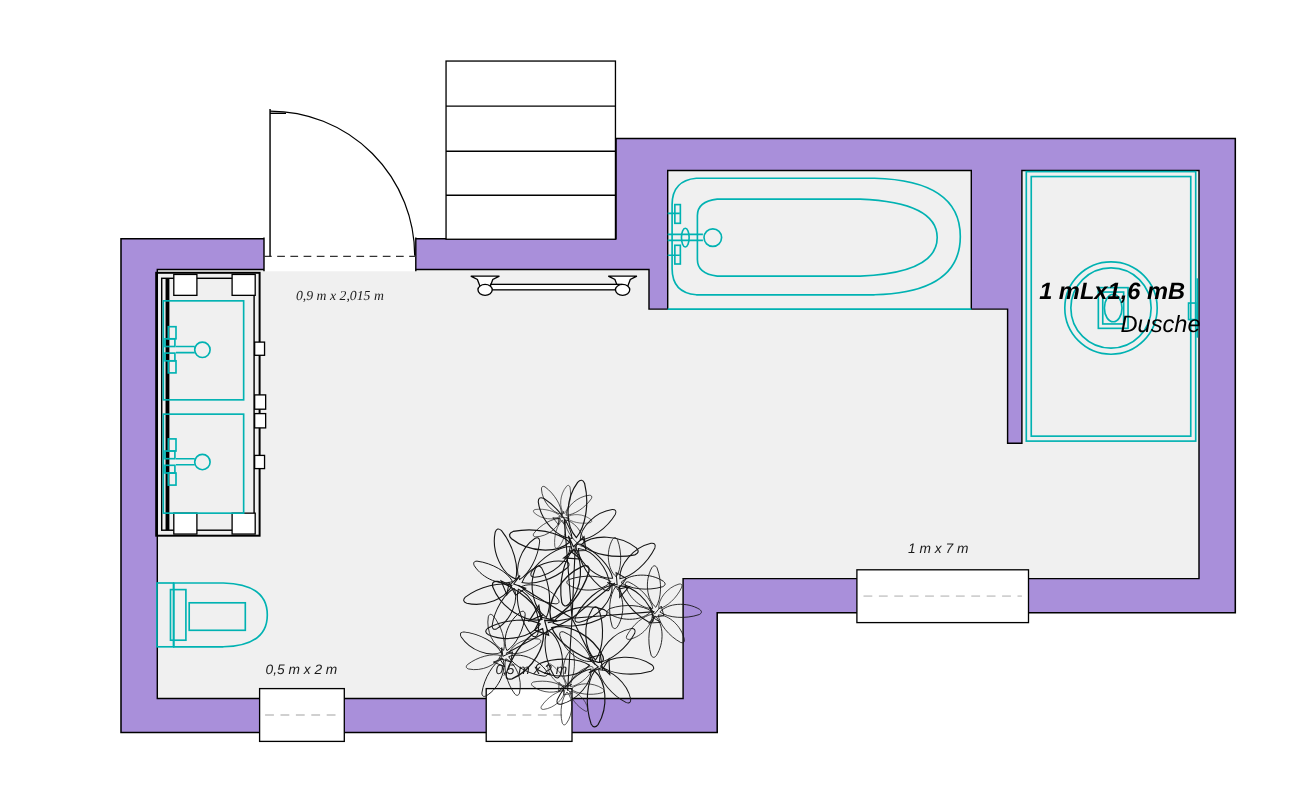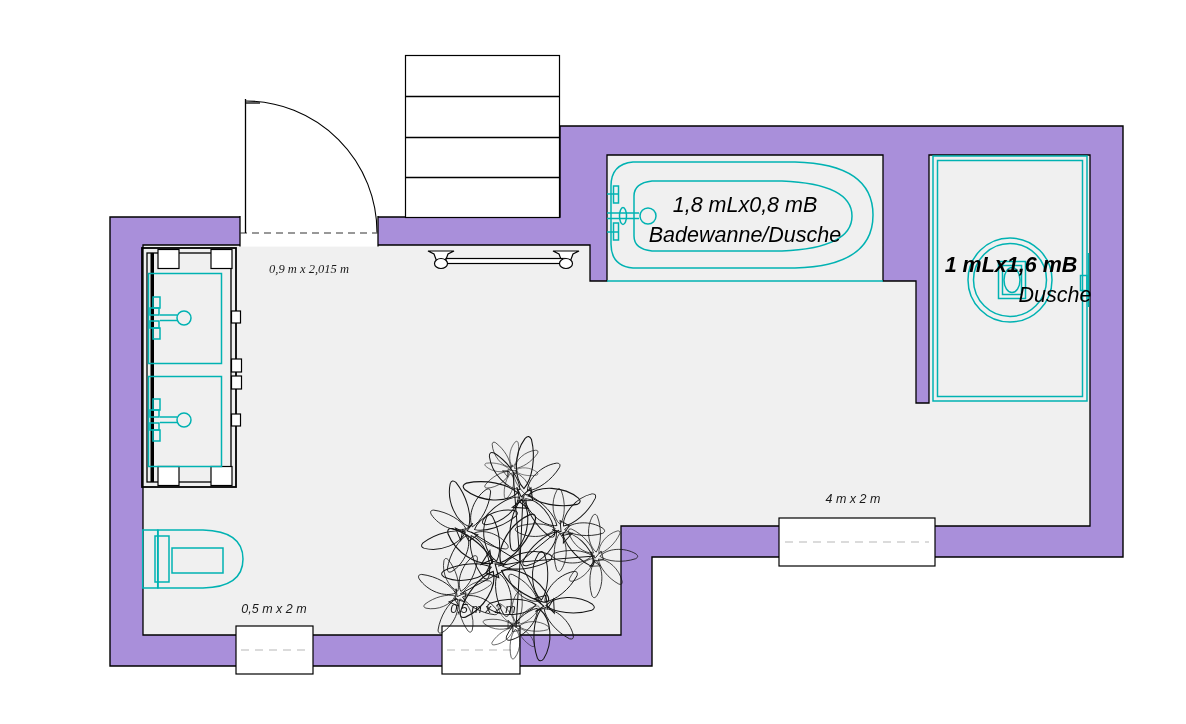--- a/index.html
+++ b/index.html
@@ -132,27 +132,25 @@
       <path class="dash" d="M447,650 H515"></path>
     </g>
     <g>
       <rect x="779" y="518" width="156" height="48" class="blkf" stroke-width="1.5"></rect>
       <path class="dash" d="M785,542 H929"></path>
     </g>
   </svg>
 
   <div class="labels">
     <div class="lbl dim" style="left:309px;top:262px;font-family:Liberation Serif, serif;">0,9 m x 2,015 m</div>
-    <div class="lbl big" style="left:745px;top:193px;">1,8 mLx0,8 mB</div>
-    <div class="lbl big" style="left:745px;top:223px;">Badewanne/Dusche</div>
     <div class="lbl big" style="left:1011px;top:253px;font-weight:bold;">1 mLx1,6 mB</div>
     <div class="lbl big" style="left:1055px;top:283px;">Dusche</div>
     <div class="lbl dim" style="left:274px;top:602px;">0,5 m x 2 m</div>
     <div class="lbl dim" style="left:483px;top:602px;">0,5 m x 2 m</div>
-    <div class="lbl dim" style="left:853px;top:492px;">4 m x 2 m</div>
+    <div class="lbl dim" style="left:853px;top:492px;">1 m x 7 m</div>
   </div>
 
   <svg width="1186" height="724" viewBox="0 0 1186 724" style="pointer-events:none;">
     <defs>
       <path id="leaf" d="M0,0 C8,-11 30,-15 46,-7 C49,-5 49,-3 46,-1 C30,6 10,6 0,0 Z" class="leafln"></path>
       <g id="cl">
         <use href="#leaf" transform="rotate(0) translate(5,0)"></use>
         <use href="#leaf" transform="rotate(47) translate(5,0) scale(0.9)"></use>
         <use href="#leaf" transform="rotate(92) translate(5,0)"></use>
         <use href="#leaf" transform="rotate(136) translate(5,0) scale(0.85)"></use>

